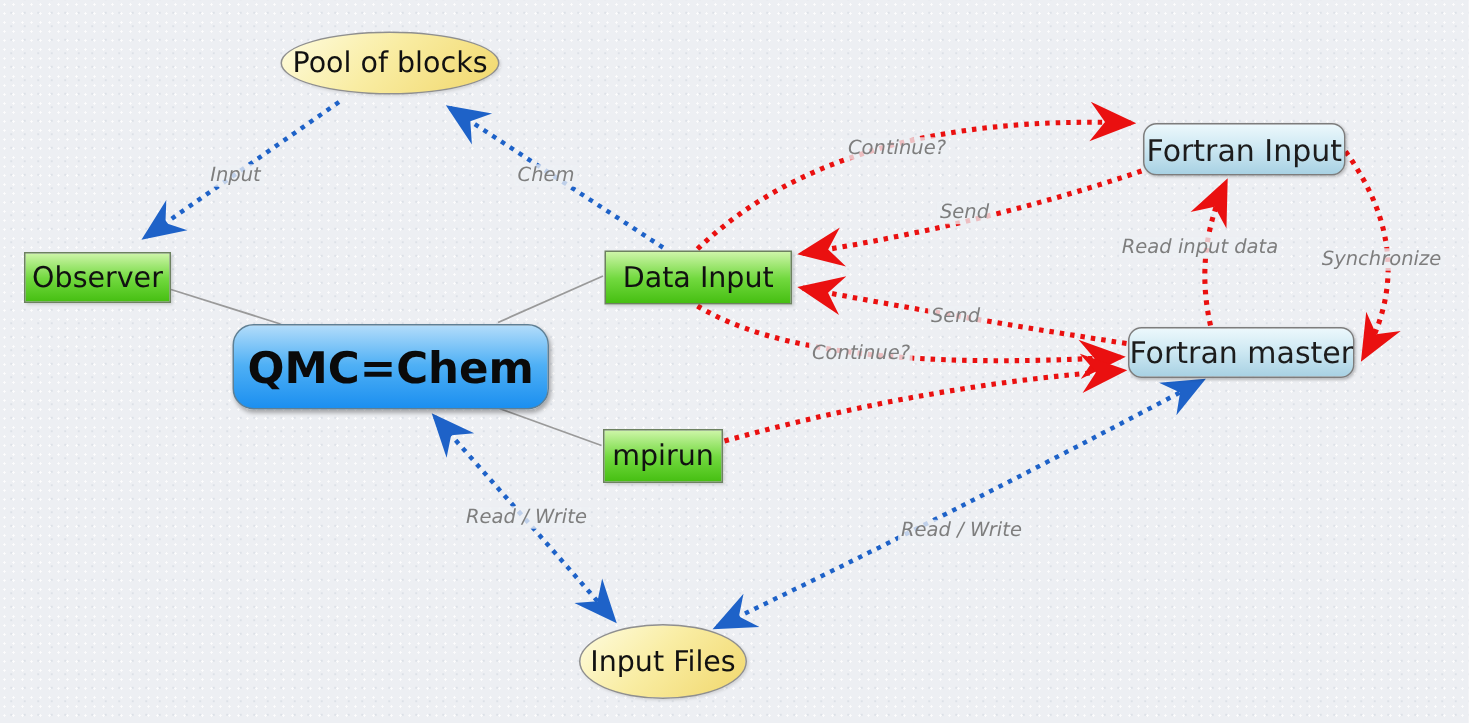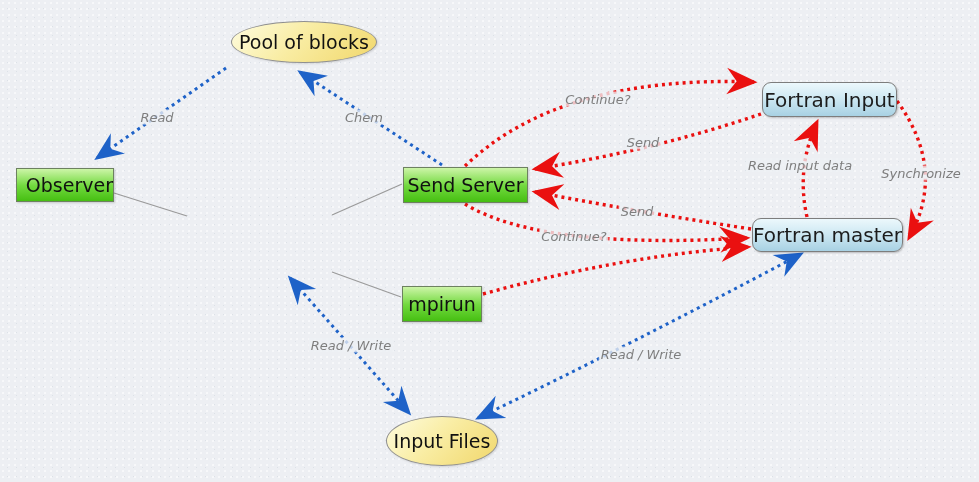--- a/index.html
+++ b/index.html
@@ -78,50 +78,53 @@
 
     <path class="e-red" d="M 465 166 Q 560 75 754 82" marker-end="url(#ar)"></path>
     <path class="e-red" d="M 761 114 Q 655 150 535 169" marker-end="url(#ar)"></path>
     <path class="e-red" d="M 751 229 Q 640 212 535 192" marker-end="url(#ar)"></path>
     <path class="e-red" d="M 465 204 Q 540 250 747 238" marker-end="url(#ar)"></path>
     <path class="e-red" d="M 483 294 Q 620 256 748 247" marker-end="url(#ar)"></path>
     <path class="e-red" d="M 807 217 Q 796 168 817 122" marker-end="url(#ar)"></path>
     <path class="e-red" d="M 897 101 Q 947 170 909 238" marker-end="url(#ar)"></path>
   </svg>
 
-  <div class="node yellow" style="left:187px;top:21px;width:146px;height:42px;margin-left:44px;">
+  <div class="node yellow" style="left:187px;top:21px;width:146px;height:42px;">
     <span>Pool of blocks</span>
   </div>
 
-  <div class="node green" style="left:16px;top:168px;width:98px;height:34px;justify-content:flex-end;">
+  <div class="node green" style="left:16px;top:168px;width:98px;height:34px;">
     <span>Observer</span>
   </div>
 
+  <div class="node qmc" style="left:155px;top:216px;width:211px;height:57px;">
+    <span>QMC=Chem</span>
+  </div>
 
   <div class="node green" style="left:403px;top:167px;width:125px;height:36px;">
-    <span>Send Server</span>
+    <span>Data Input</span>
   </div>
 
   <div class="node green" style="left:402px;top:286px;width:80px;height:36px;">
     <span>mpirun</span>
   </div>
 
   <div class="node steel" style="left:762px;top:82px;width:135px;height:35px;">
     <span>Fortran Input</span>
   </div>
 
   <div class="node steel" style="left:752px;top:218px;width:151px;height:34px;">
     <span>Fortran master</span>
   </div>
 
   <div class="node yellow" style="left:386px;top:416px;width:112px;height:50px;align-items:center;">
     <span>Input Files</span>
   </div>
 
-  <div class="edge-label" style="left:157px;top:117px;">Read</div>
+  <div class="edge-label" style="left:157px;top:117px;">Input</div>
   <div class="edge-label" style="left:364px;top:117px;">Chem</div>
   <div class="edge-label" style="left:598px;top:99px;">Continue?</div>
   <div class="edge-label" style="left:643px;top:142px;">Send</div>
   <div class="edge-label" style="left:637px;top:211px;">Send</div>
   <div class="edge-label" style="left:574px;top:236px;">Continue?</div>
   <div class="edge-label" style="left:800px;top:165px;">Read input data</div>
   <div class="edge-label" style="left:921px;top:173px;">Synchronize</div>
   <div class="edge-label" style="left:351px;top:345px;">Read / Write</div>
   <div class="edge-label" style="left:641px;top:354px;">Read / Write</div>
 

